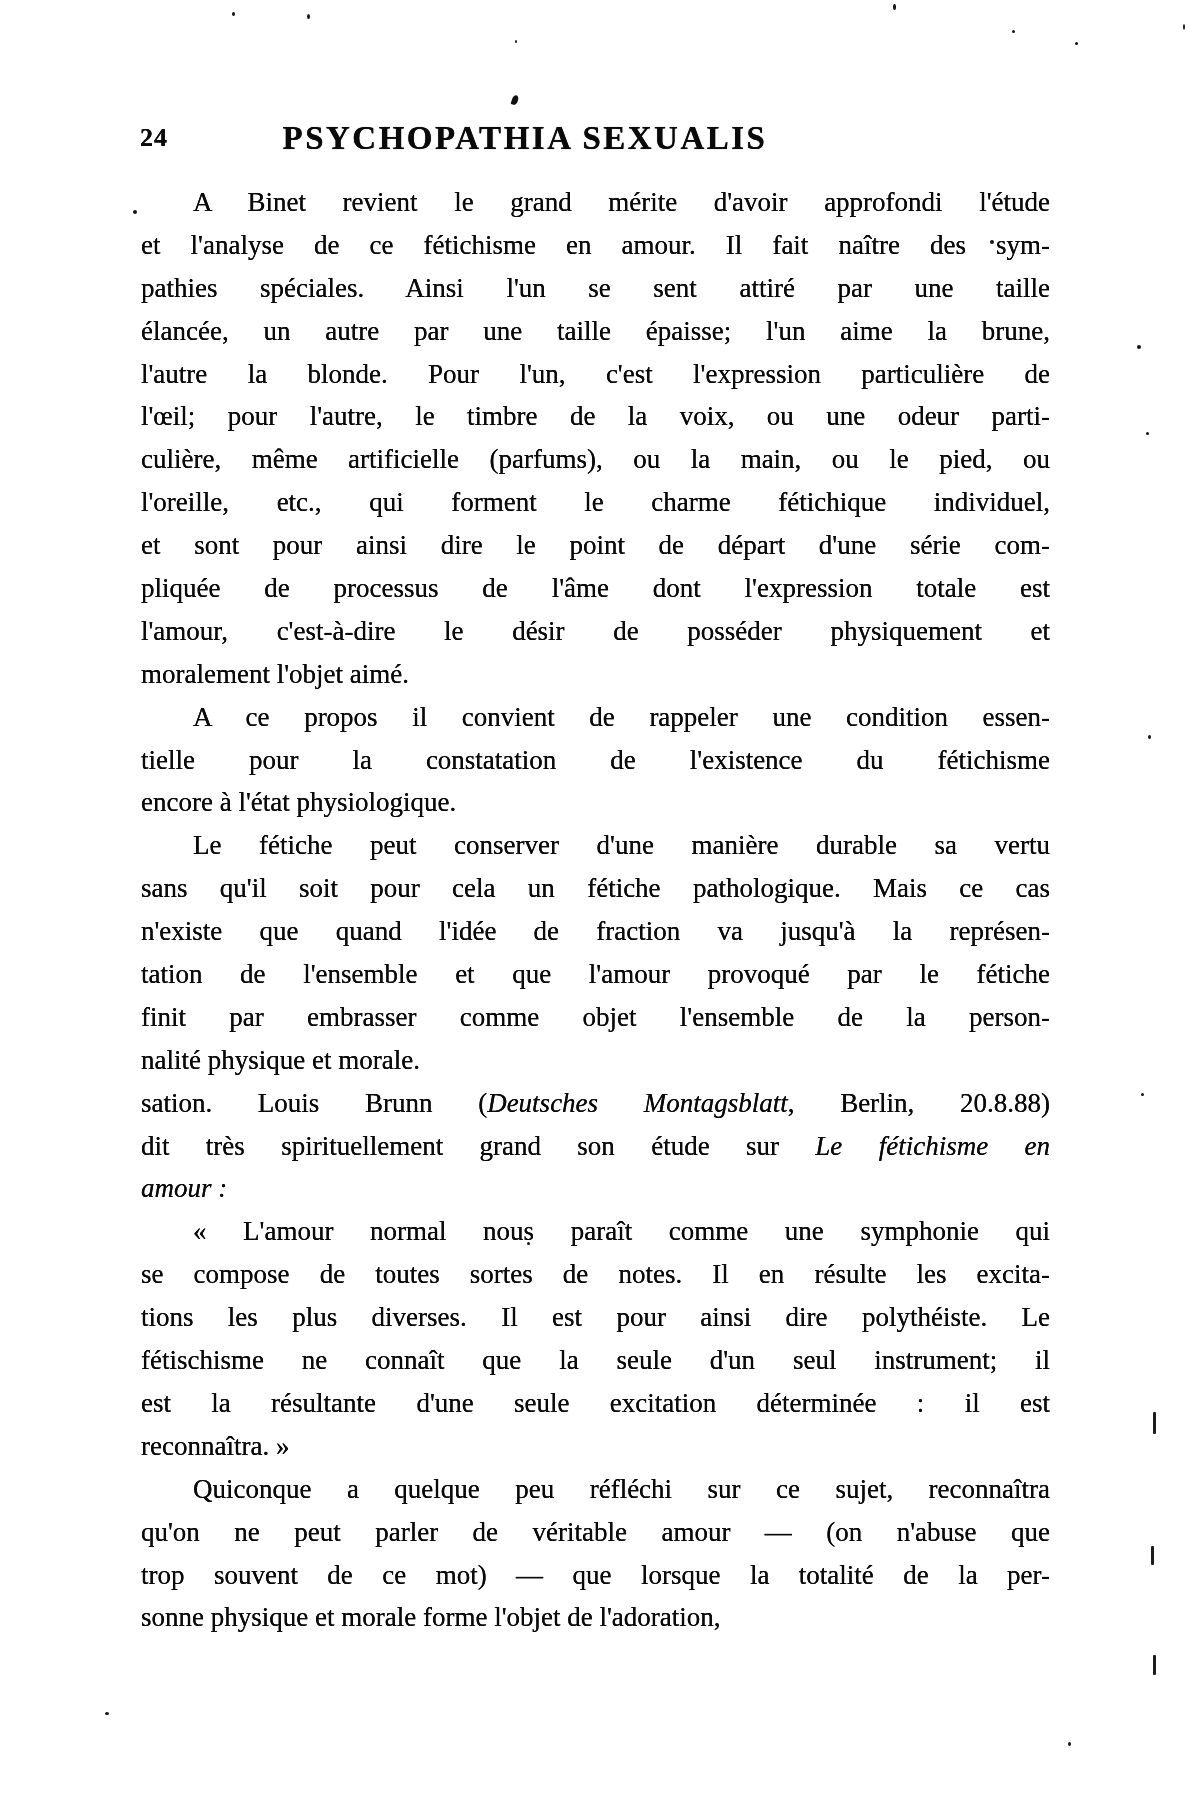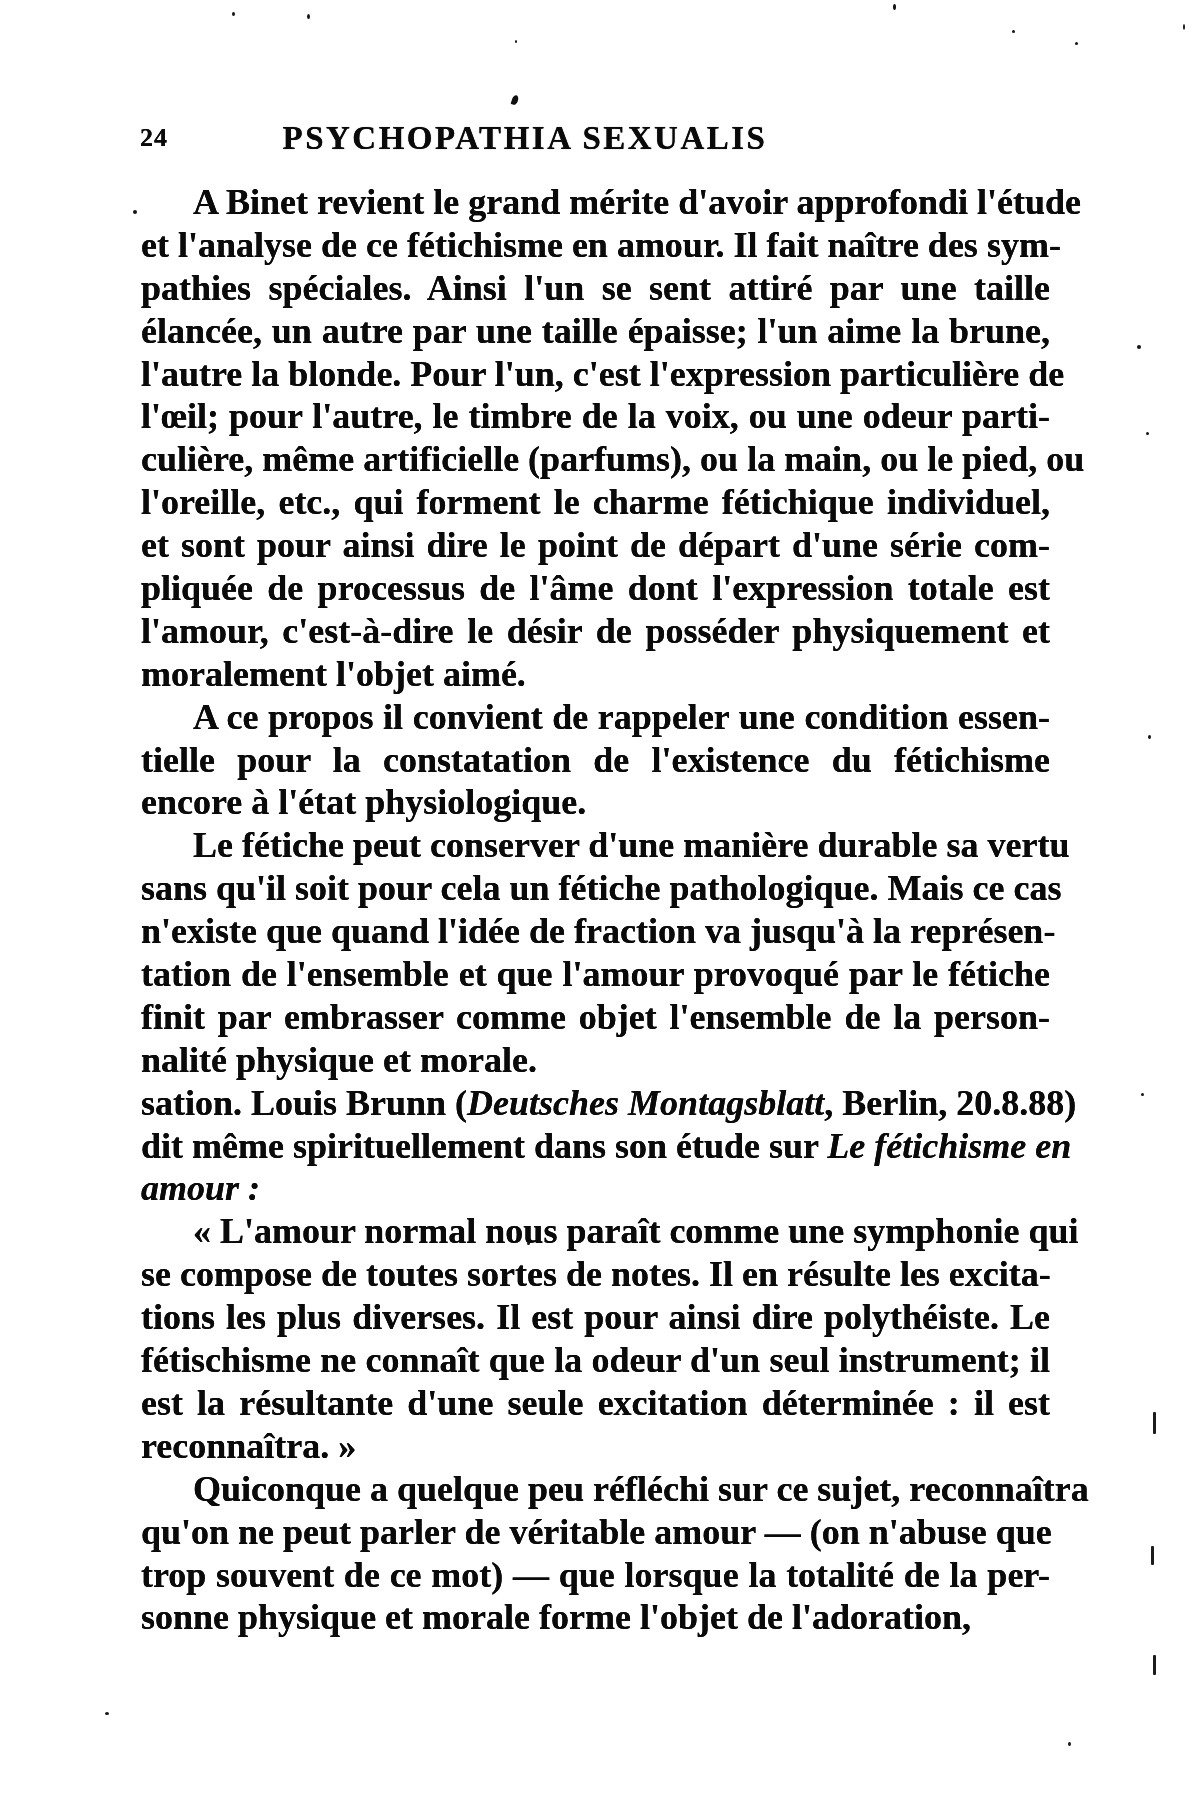--- a/index.html
+++ b/index.html
@@ -40,22 +40,22 @@
     font-weight: 700;
     letter-spacing: 2.5px;
     text-shadow: 0 0 0.7px #000;
     white-space: nowrap;
   }
   .text-block {
     position: absolute;
     top: 181px;
     left: 141px;
     width: 909px;
-    font-size: 36px;
-    font-weight: 700;
+    font-size: 27px;
+    font-weight: 400;
     text-shadow: 0 0 0.6px #000;
   }
   .line {
     line-height: 42.9px;
     height: 42.9px;
     text-align: justify;
     text-align-last: justify;
     overflow: visible;
     white-space: nowrap;
   }
@@ -122,28 +122,28 @@
       <div>
         <div class="line first"><span>Le fétiche peut conserver d'une manière durable sa vertu</span></div>
         <div class="line"><span>sans qu'il soit pour cela un fétiche pathologique. Mais ce cas</span></div>
         <div class="line"><span>n'existe que quand l'idée de fraction va jusqu'à la représen-</span></div>
         <div class="line"><span>tation de l'ensemble et que l'amour provoqué par le fétiche</span></div>
         <div class="line"><span>finit par embrasser comme objet l'ensemble de la person-</span></div>
         <div class="line last"><span>nalité physique et morale.</span></div>
       </div>
       <div>
         <div class="line"><span>sation. Louis Brunn (</span><em>Deutsches Montagsblatt</em><span>, Berlin, 20.8.88)</span></div>
-        <div class="line"><span>dit même spirituellement dans son étude sur </span><em>Le fétichisme en</em></div>
+        <div class="line"><span>dit très spirituellement grand son étude sur </span><em>Le fétichisme en</em></div>
         <div class="line last"><em>amour :</em></div>
       </div>
       <div>
         <div class="line first"><span>« L'amour normal nous paraît comme une symphonie qui</span></div>
         <div class="line"><span>se compose de toutes sortes de notes. Il en résulte les excita-</span></div>
         <div class="line"><span>tions les plus diverses. Il est pour ainsi dire polythéiste. Le</span></div>
-        <div class="line"><span>fétischisme ne connaît que la odeur d'un seul instrument; il</span></div>
+        <div class="line"><span>fétischisme ne connaît que la seule d'un seul instrument; il</span></div>
         <div class="line"><span>est la résultante d'une seule excitation déterminée : il est</span></div>
         <div class="line last"><span>reconnaîtra. »</span></div>
       </div>
       <div>
         <div class="line first"><span>Quiconque a quelque peu réfléchi sur ce sujet, reconnaîtra</span></div>
         <div class="line"><span>qu'on ne peut parler de véritable amour — (on n'abuse que</span></div>
         <div class="line"><span>trop souvent de ce mot) — que lorsque la totalité de la per-</span></div>
         <div class="line last"><span>sonne physique et morale forme l'objet de l'adoration,</span></div>
       </div>
     </div>

